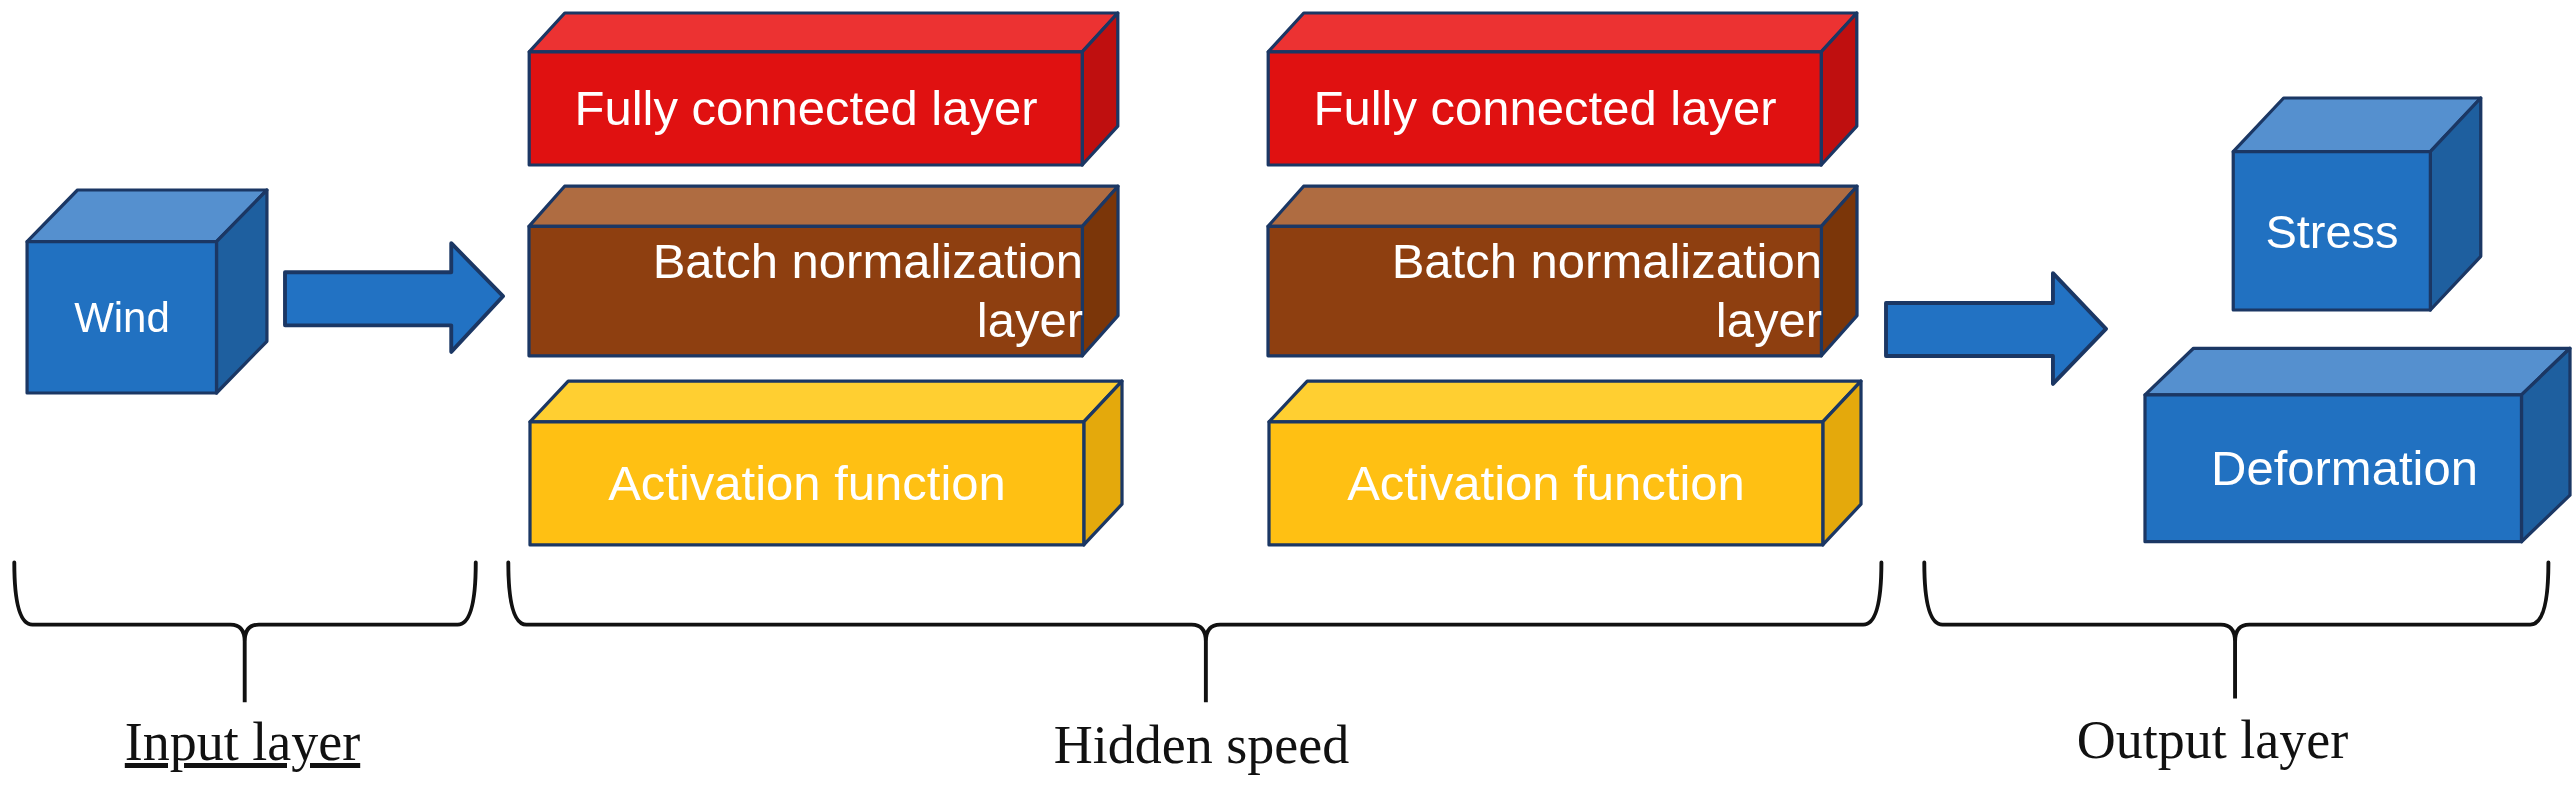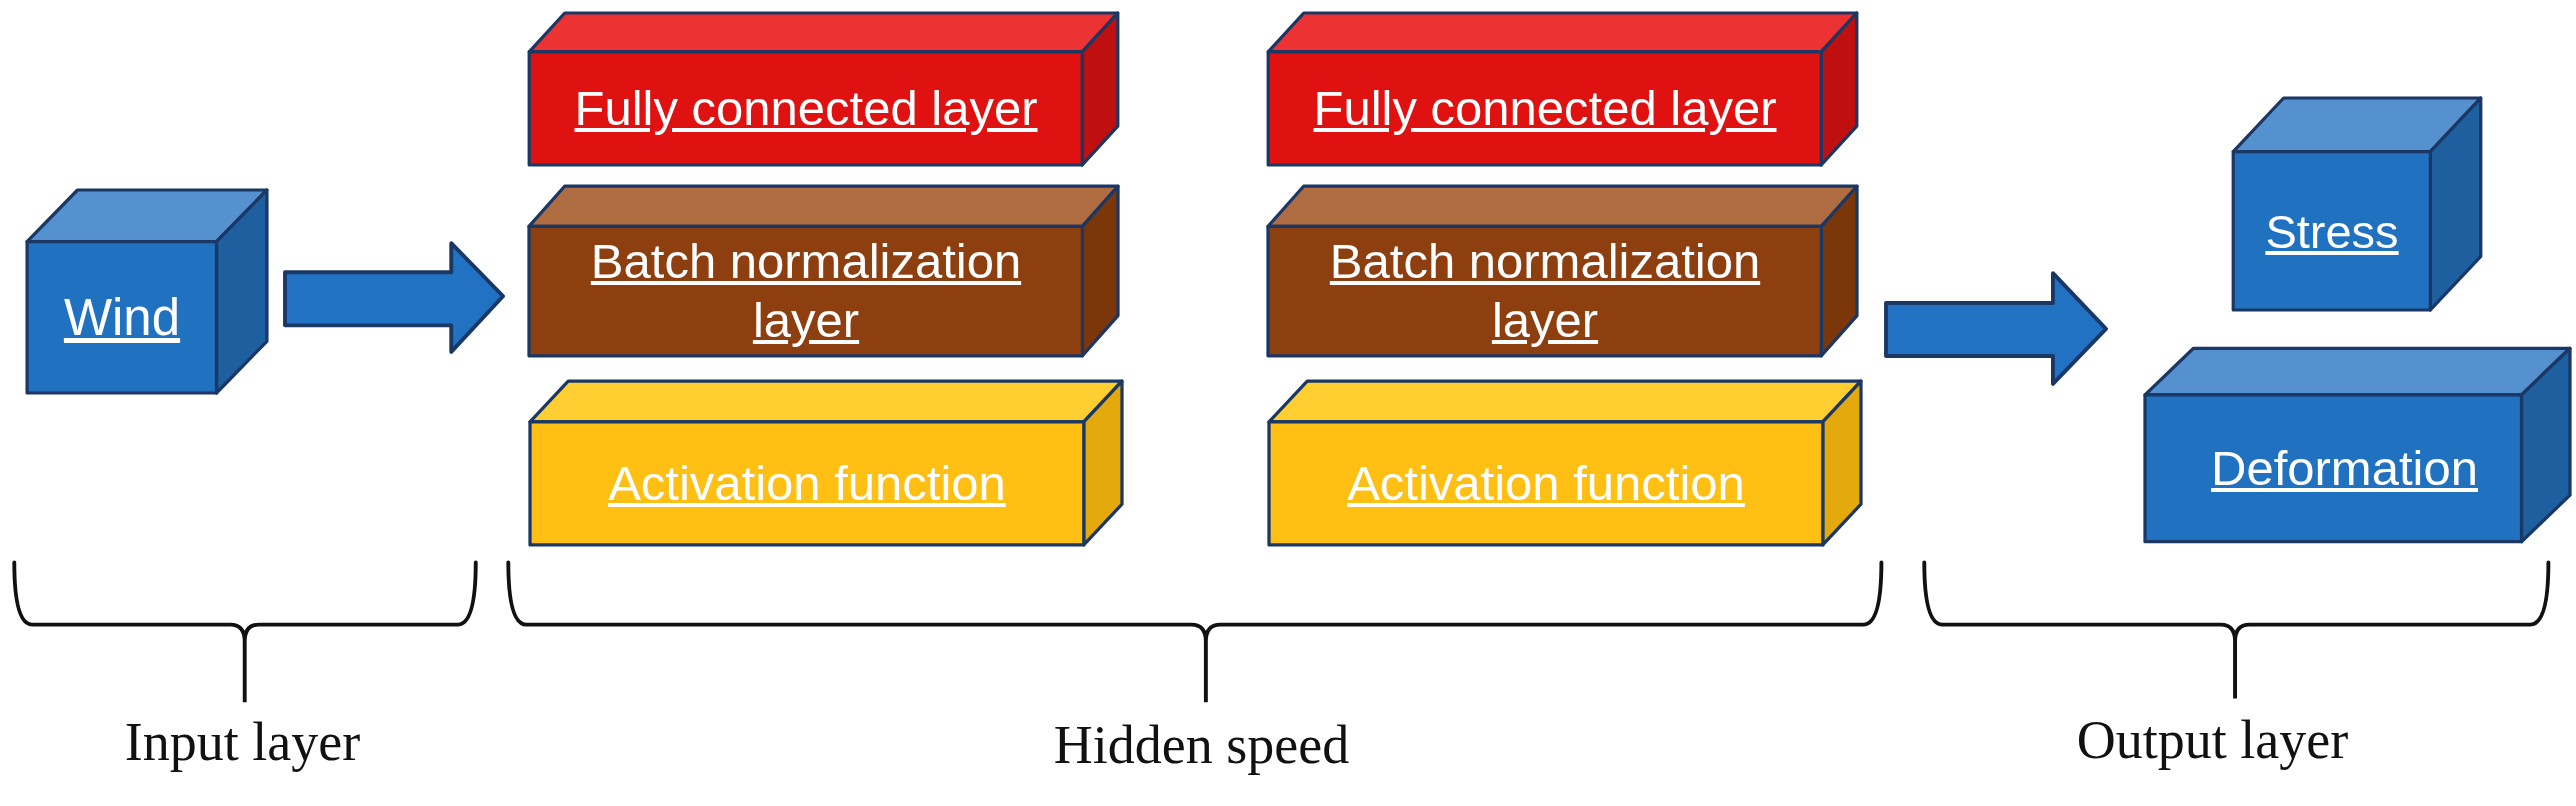--- a/index.html
+++ b/index.html
@@ -4,24 +4,24 @@
 <style>
   html,body{margin:0;padding:0;background:#ffffff;}
   body{width:2576px;height:806px;position:relative;overflow:hidden;
        font-family:"Liberation Sans",sans-serif;}
   .abs{position:absolute;}
   .box3d{position:absolute;}
   .box3d svg{display:block;overflow:visible;}
   .box3d polygon{stroke-width:5;stroke-linejoin:round;}
   .box-label{position:absolute;display:flex;flex-direction:column;align-items:center;
              justify-content:center;text-align:center;color:#ffffff;
-             font-family:"Liberation Sans",sans-serif;text-decoration:underline;}
+             font-family:"Liberation Sans",sans-serif;}
   .lbl-1line{line-height:1.1;}
-  .lbl-2line{line-height:1.2;}
-  .wind-label{font-size:51px;line-height:1.4;}
+  .lbl-2line{line-height:1.2;align-items:flex-end;}
+  .wind-label{font-size:42px;line-height:1.4;}
   .slab-label{font-size:49px;}
   .stress-label{font-size:47px;}
   .deform-label{font-size:49px;margin-left:11px;}
   .arrow svg{display:block;overflow:visible;}
   .arrow polygon{stroke-width:6;stroke-linejoin:round;}
   .brace svg{display:block;overflow:visible;}
   .brace path{fill:none;stroke-width:6;stroke-linecap:round;}
   .section-label{position:absolute;width:453px;text-align:center;color:#111111;
                  font-family:"Liberation Serif",serif;font-size:54px;}
 </style>
@@ -152,18 +152,18 @@
     <path d="M 2 2 Q 2 98, 30 98 L 1057 98 Q 1079 98, 1079 124 L 1079 218 L 1079 124 Q 1079 98, 1101 98 L 2094 98 Q 2122 98, 2122 2" stroke="#111111"></path>
   </svg>
 </div>
 
 <div class="brace abs" style="left:1923px;top:561px;">
   <svg width="628" height="146" viewBox="0 0 970 225">
     <path d="M 2 2 Q 2 98, 30 98 L 460 98 Q 482 98, 482 124 L 482 212 L 482 124 Q 482 98, 504 98 L 938 98 Q 966 98, 966 2" stroke="#111111"></path>
   </svg>
 </div>
 
-<div class="section-label" style="left:16px;top:711px;">Input layer</div>
+<div class="section-label" style="left:16px;top:711px;text-decoration:underline;">Input layer</div>
 
 <div class="section-label" style="left:975px;top:714px;">Hidden speed</div>
 
 <div class="section-label" style="left:1986px;top:709px;">Output layer</div>
 
 
 </body></html>

